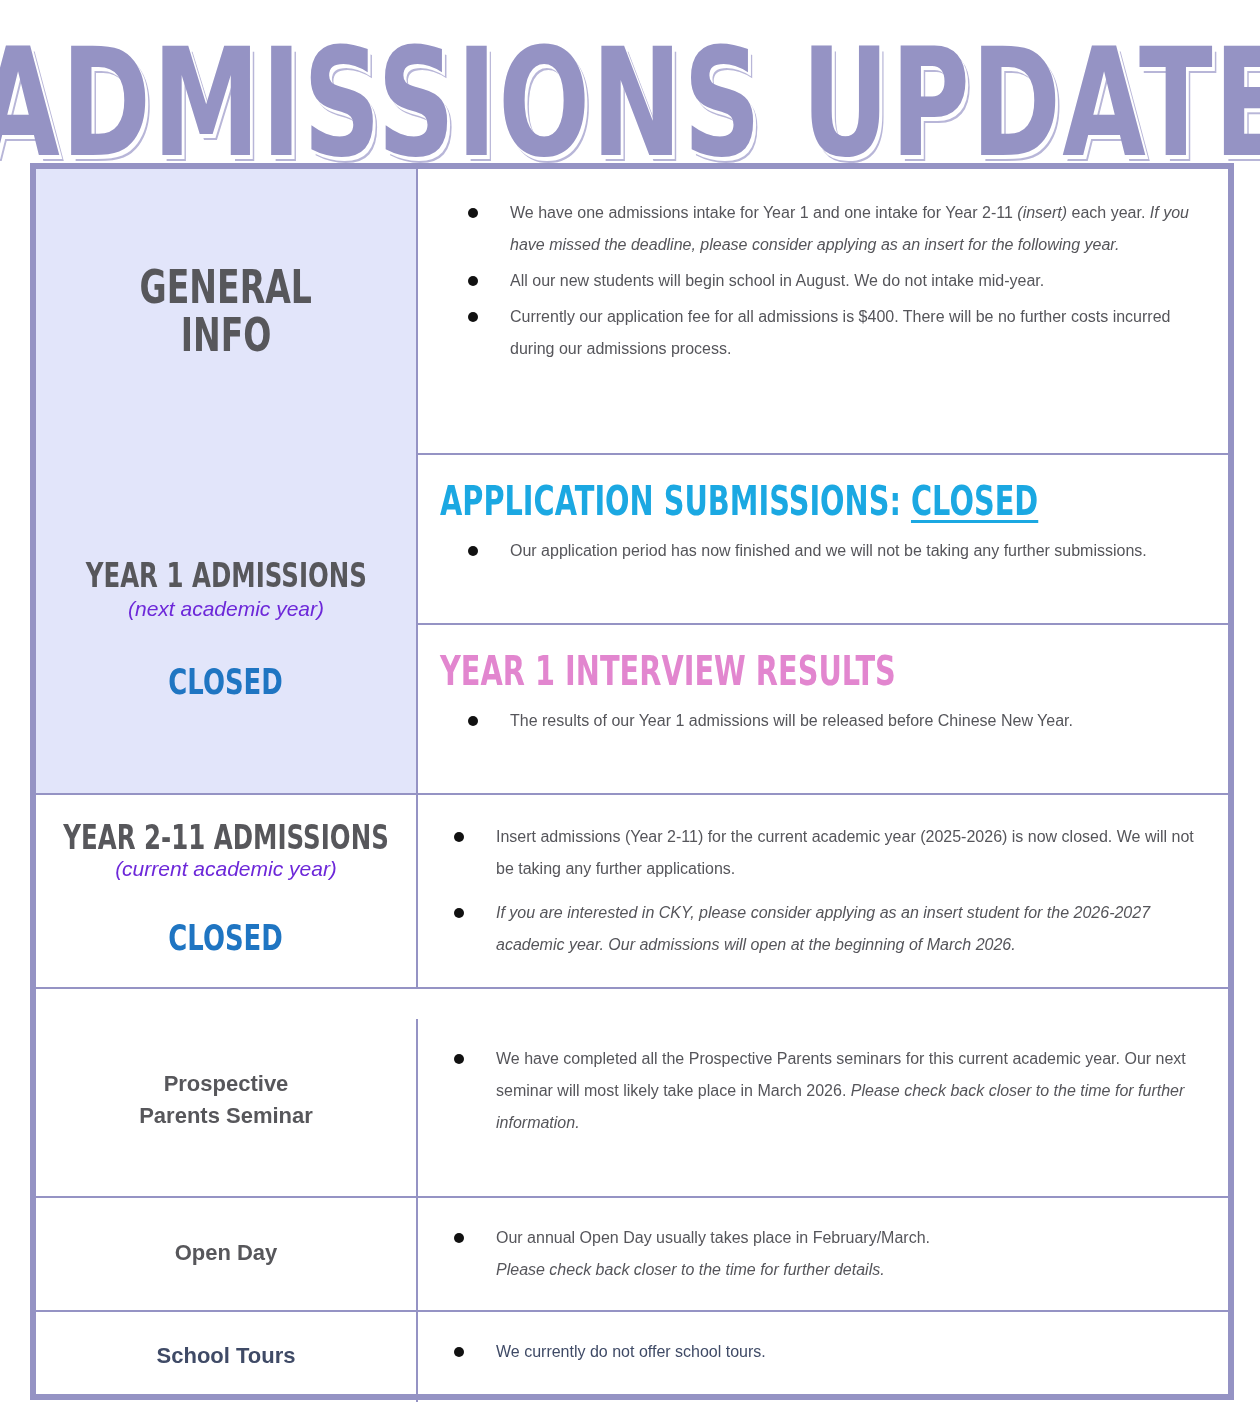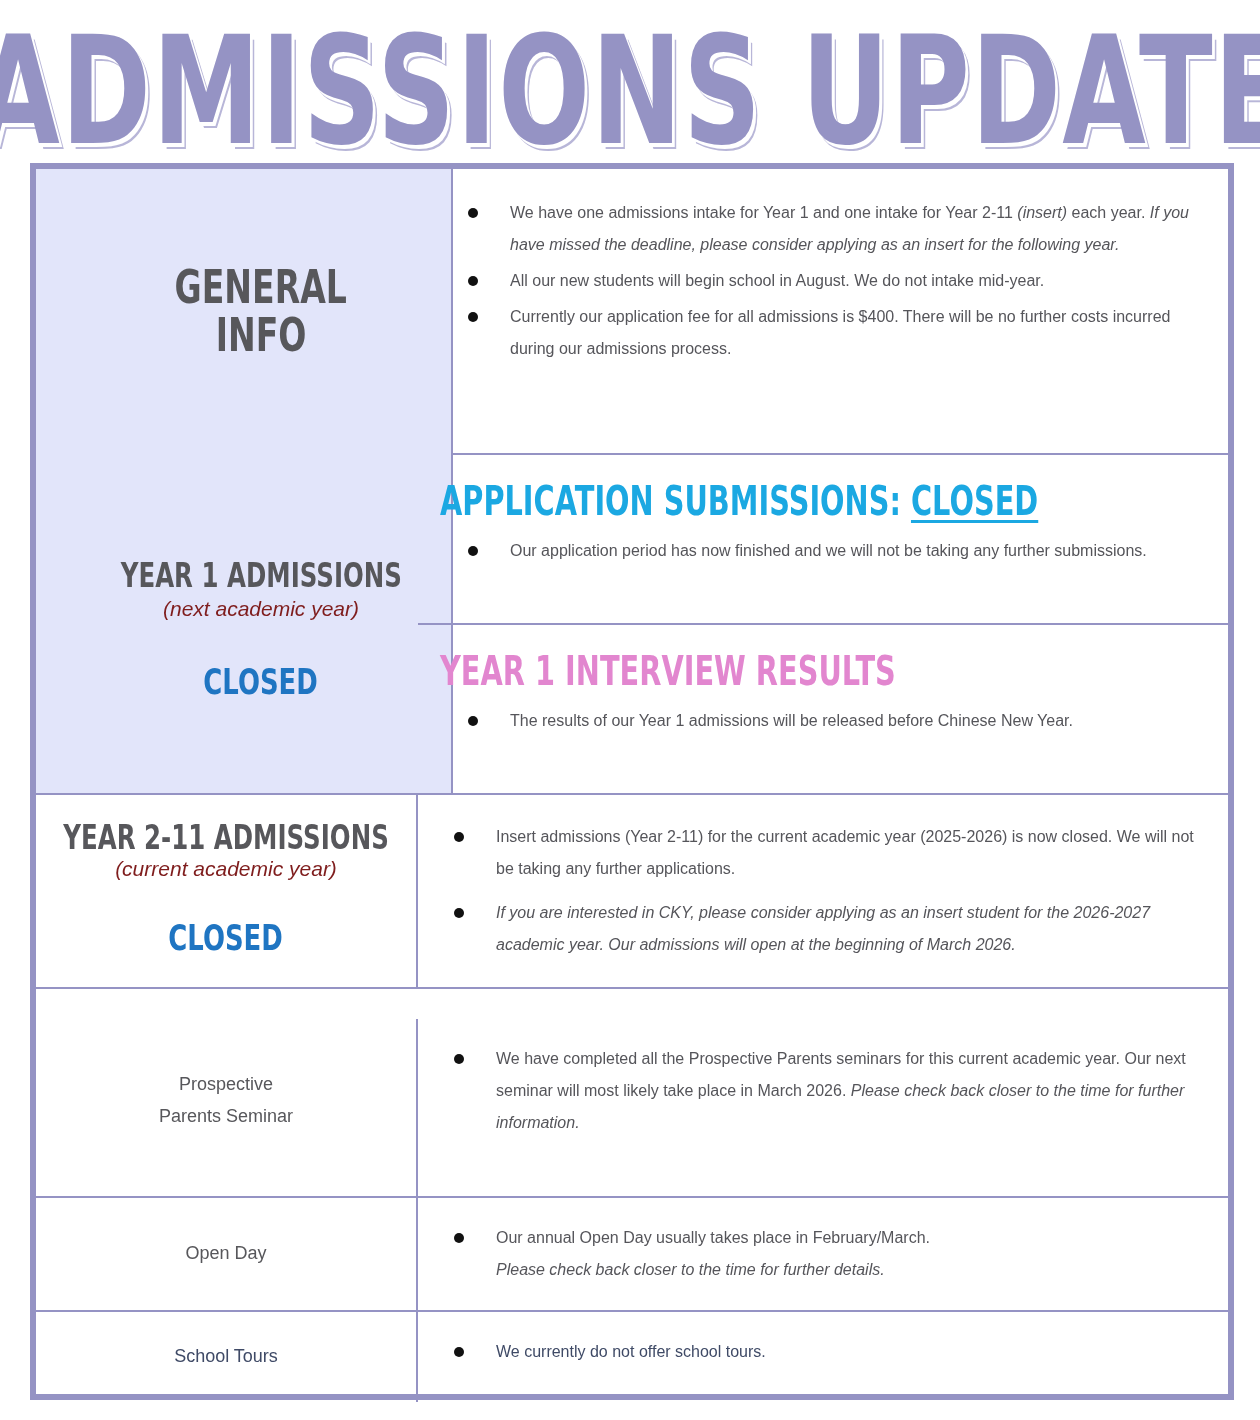--- a/index.html
+++ b/index.html
@@ -1,40 +1,40 @@
 <!DOCTYPE html>
 <html><head>
 <meta charset="utf-8">
 <style>
   html, body { margin:0; padding:0; background:#ffffff; }
   body { width:1260px; height:1420px; position:relative; overflow:hidden;
          font-family:"Liberation Sans", sans-serif; color:#555559; }
-  .banner { position:absolute; left:30px; top:16px; width:1205px; height:150px;
+  .banner { position:absolute; left:30px; top:28px; width:1205px; height:150px;
             display:flex; align-items:flex-start; justify-content:center; }
   .banner-text { font-family:"DejaVu Sans", sans-serif; font-weight:bold;
                  font-size:150px; line-height:150px; letter-spacing:2px;
                  color:#9593c4; transform:scaleX(0.72); transform-origin:center;
                  white-space:nowrap;
                  text-shadow: 4px 4px 0 #ffffff, 6px 6px 0 #b8b6d8; }
   .table { position:absolute; left:30px; top:163px; width:1192px; height:1225px;
            border:6px solid #9593c4; background:#ffffff; }
   .row { position:absolute; left:0; width:1192px; border-bottom:2px solid #9593c4; box-sizing:border-box; }
   .row:last-child { border-bottom:none; }
   .lcell { position:absolute; left:0; top:0; bottom:0; width:380px; border-right:2px solid #9593c4;
            display:flex; flex-direction:column; align-items:center; justify-content:center; text-align:center; }
-  .lcell.tinted { background:#e2e5fa;padding-left:35px; }
+  .lcell.tinted { background:#e2e5fa; }
   .rcell { position:absolute; left:382px; top:0; bottom:0; right:0; }
   .cond { font-family:"DejaVu Sans", sans-serif; font-weight:bold; color:#57575b;
           display:inline-block; transform:scaleX(0.72); transform-origin:center; white-space:nowrap; }
   .h-general { font-size:46px; line-height:48px; }
   .h-year { font-size:34px; line-height:40px; }
-  .sub { font-style:italic; font-size:21px; color:#7f1d1d; margin-top:8px; }
+  .sub { font-style:italic; font-size:21px; color:#6d28d9; margin-top:8px; }
   .closed { font-family:"DejaVu Sans", sans-serif; font-weight:bold; color:#1f75c2; font-size:36px;
             transform:scaleX(0.72); display:inline-block; margin-top:40px; }
-  .plain-h { font-weight:normal; font-size:18px; line-height:32px; color:#57575b; }
+  .plain-h { font-weight:bold; font-size:22px; line-height:32px; color:#57575b; }
   .plain-h.navy { color:#3f4a66; }
   ul { margin:0; padding:0; list-style:none; }
   li { position:relative; font-size:16px; line-height:32px; color:#55555a; }
   li .dot { position:absolute; width:10px; height:10px; border-radius:50%; background:#111; }
   .it { font-style:italic; }
   .sec-head { font-family:"DejaVu Sans", sans-serif; font-weight:bold; font-size:40px; line-height:48px;
               display:inline-block; transform:scaleX(0.72); transform-origin:left center; white-space:nowrap; }
   .blue { color:#1ba8e2; }
   .pink { color:#e286cf; }
   .u { text-decoration:underline; text-decoration-thickness:3px; text-underline-offset:5px; }

